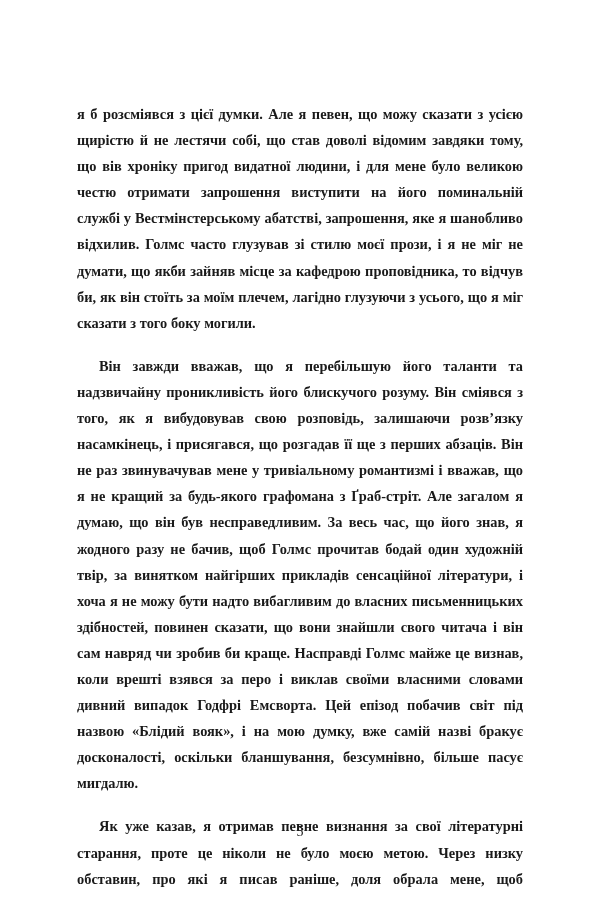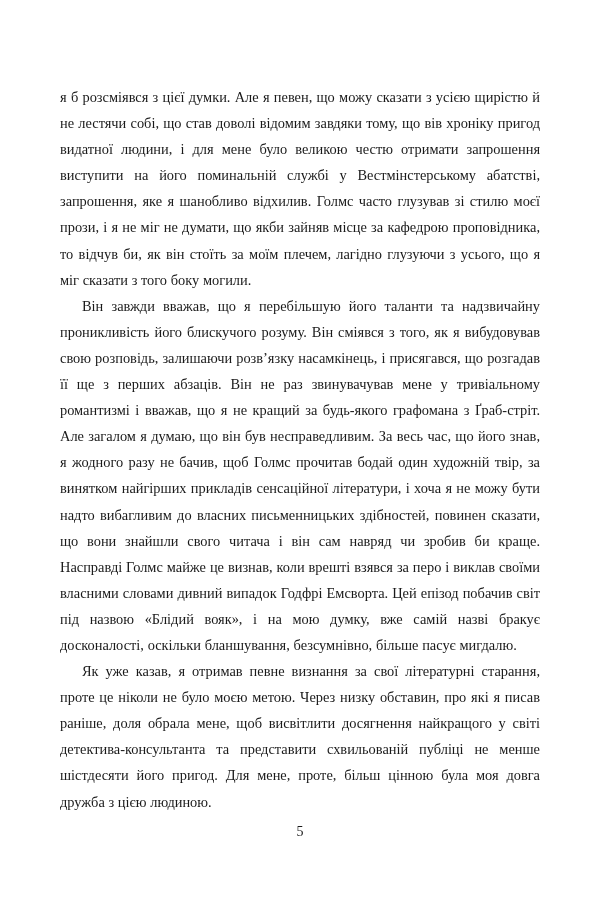--- a/index.html
+++ b/index.html
@@ -24,22 +24,23 @@
   .body-text {
     font-size: 14.4px;
     line-height: 26.1px;
     text-align: justify;
     text-justify: inter-word;
     hyphens: manual;
     letter-spacing: 0.0px;
     word-spacing: 0.1px;
   }
   .body-text p {
-    margin: 0;
+    margin: 17px;
     text-indent: 22px;
+    font-weight: bold;
   }
   .body-text p.first {
     text-indent: 0;
   }
   .page-number {
     position: absolute;
     left: 0;
     right: 0;
     top: 824px;
     text-align: center;

